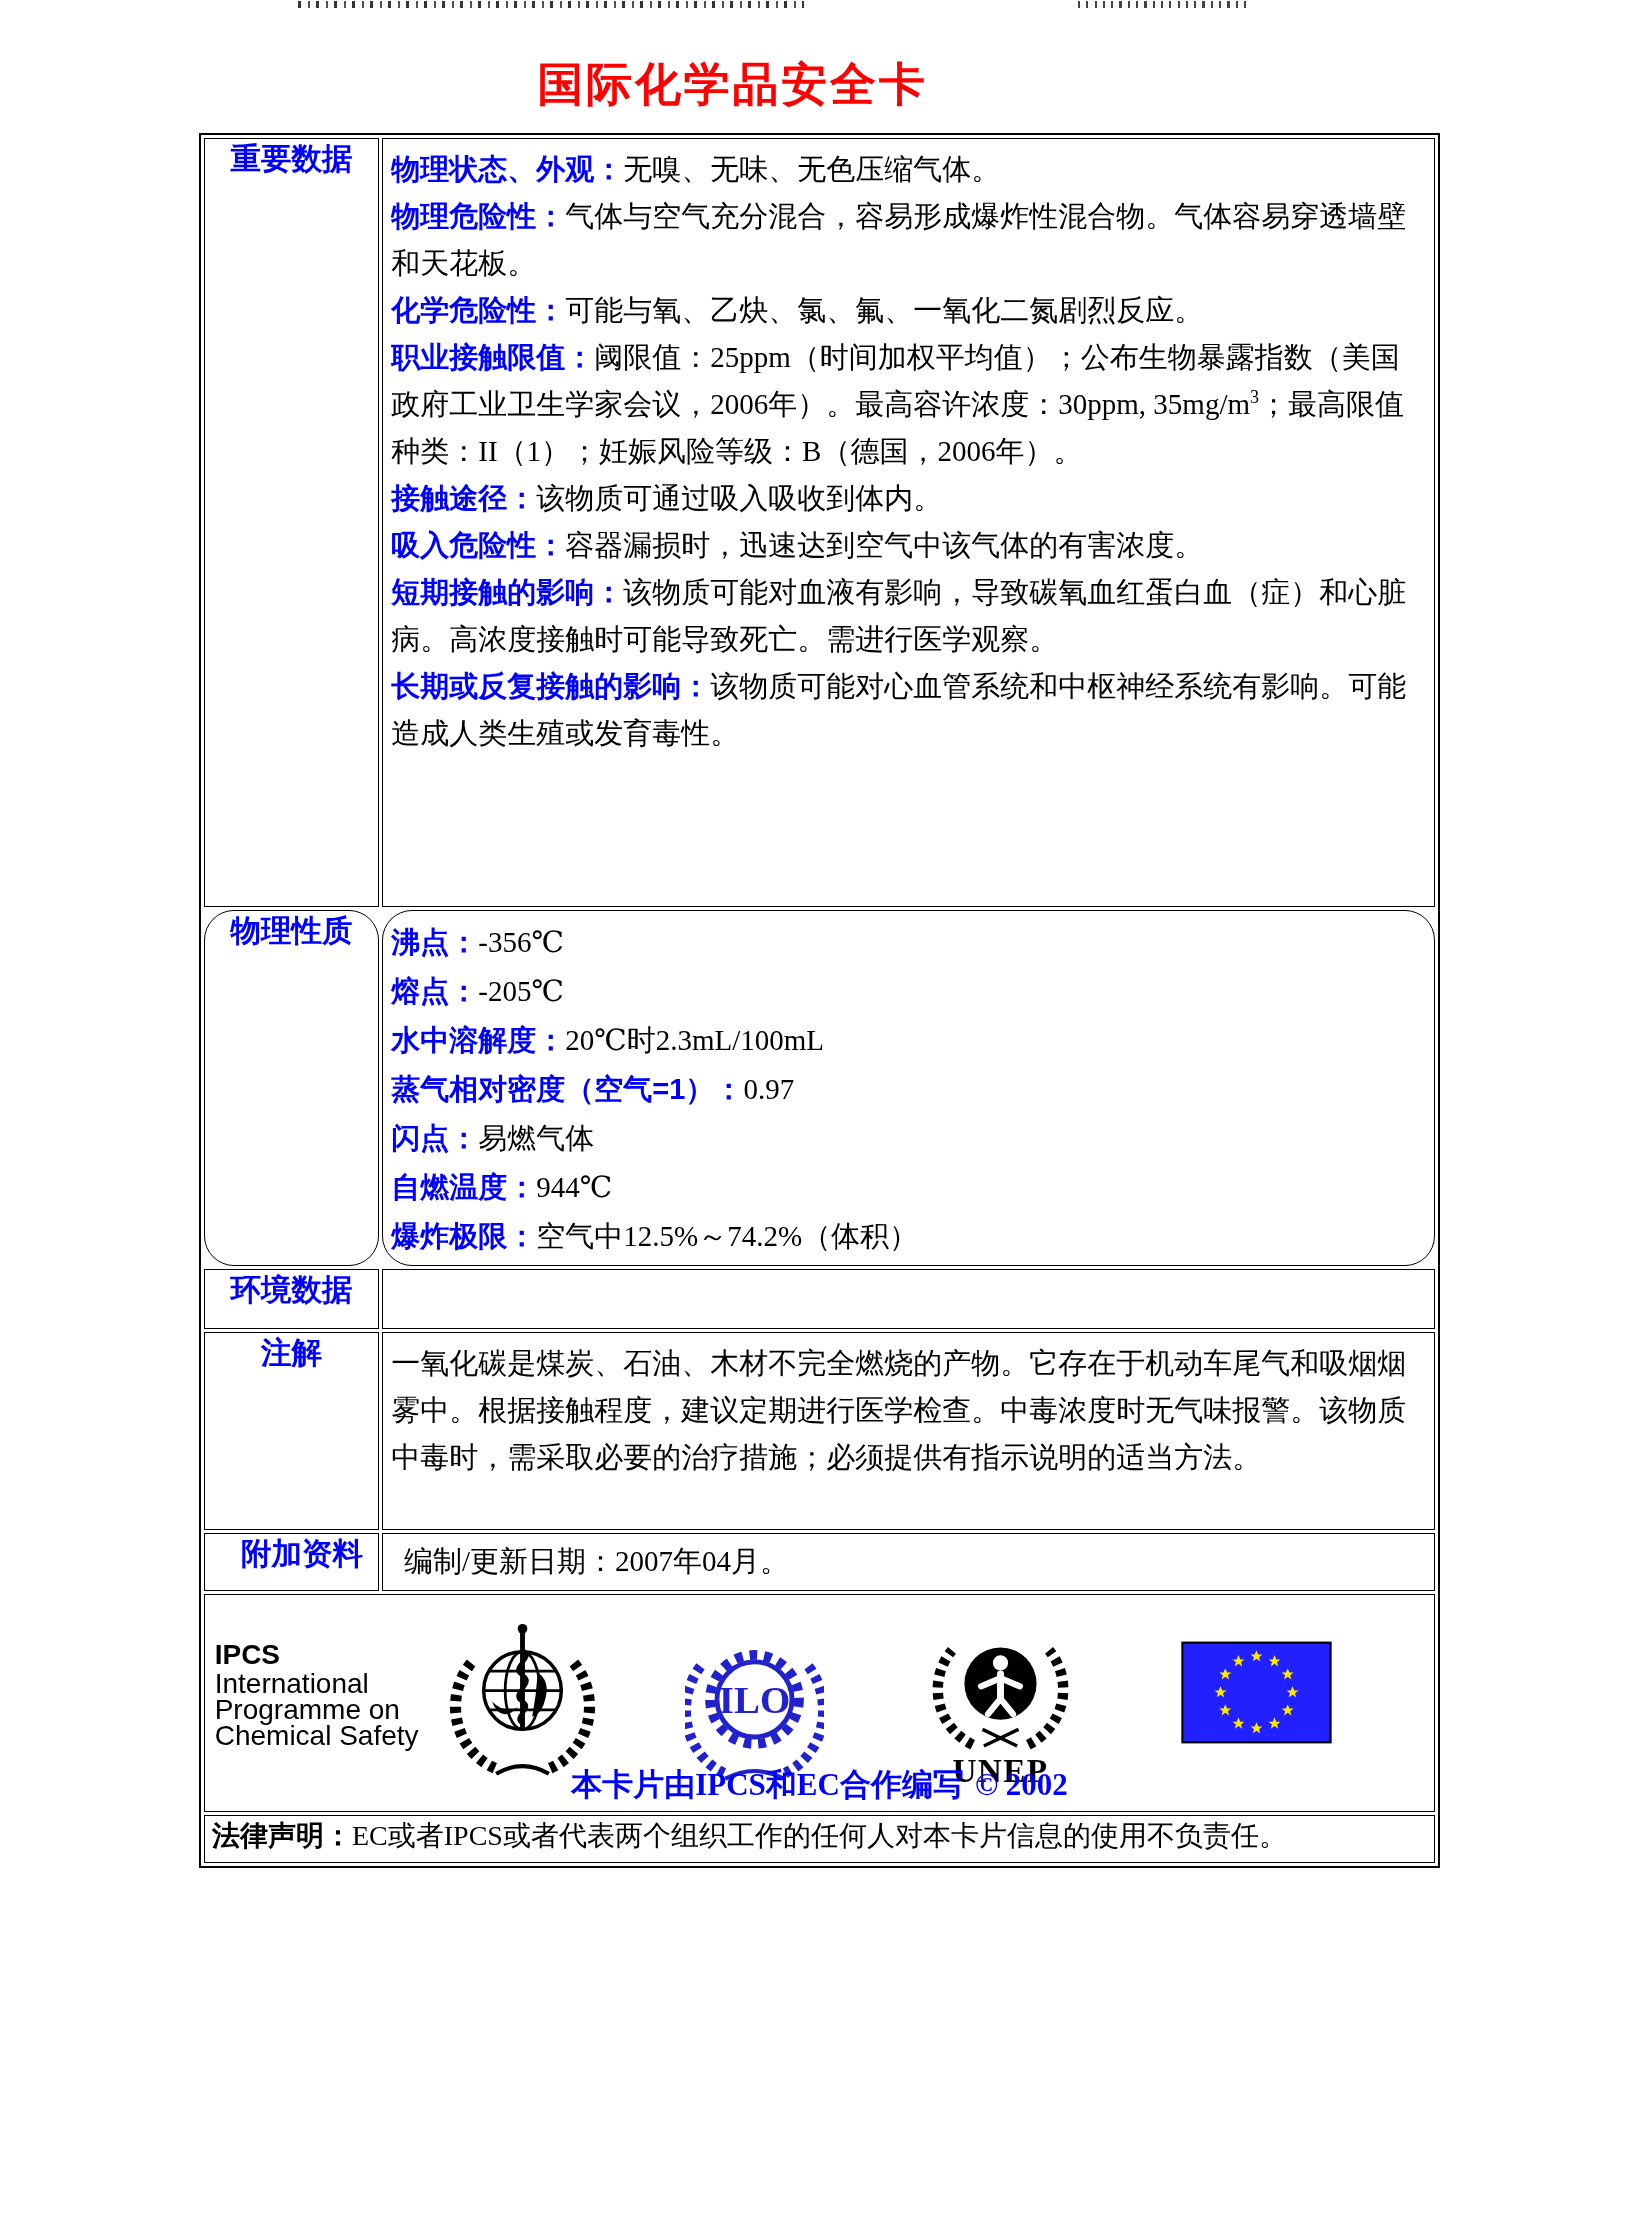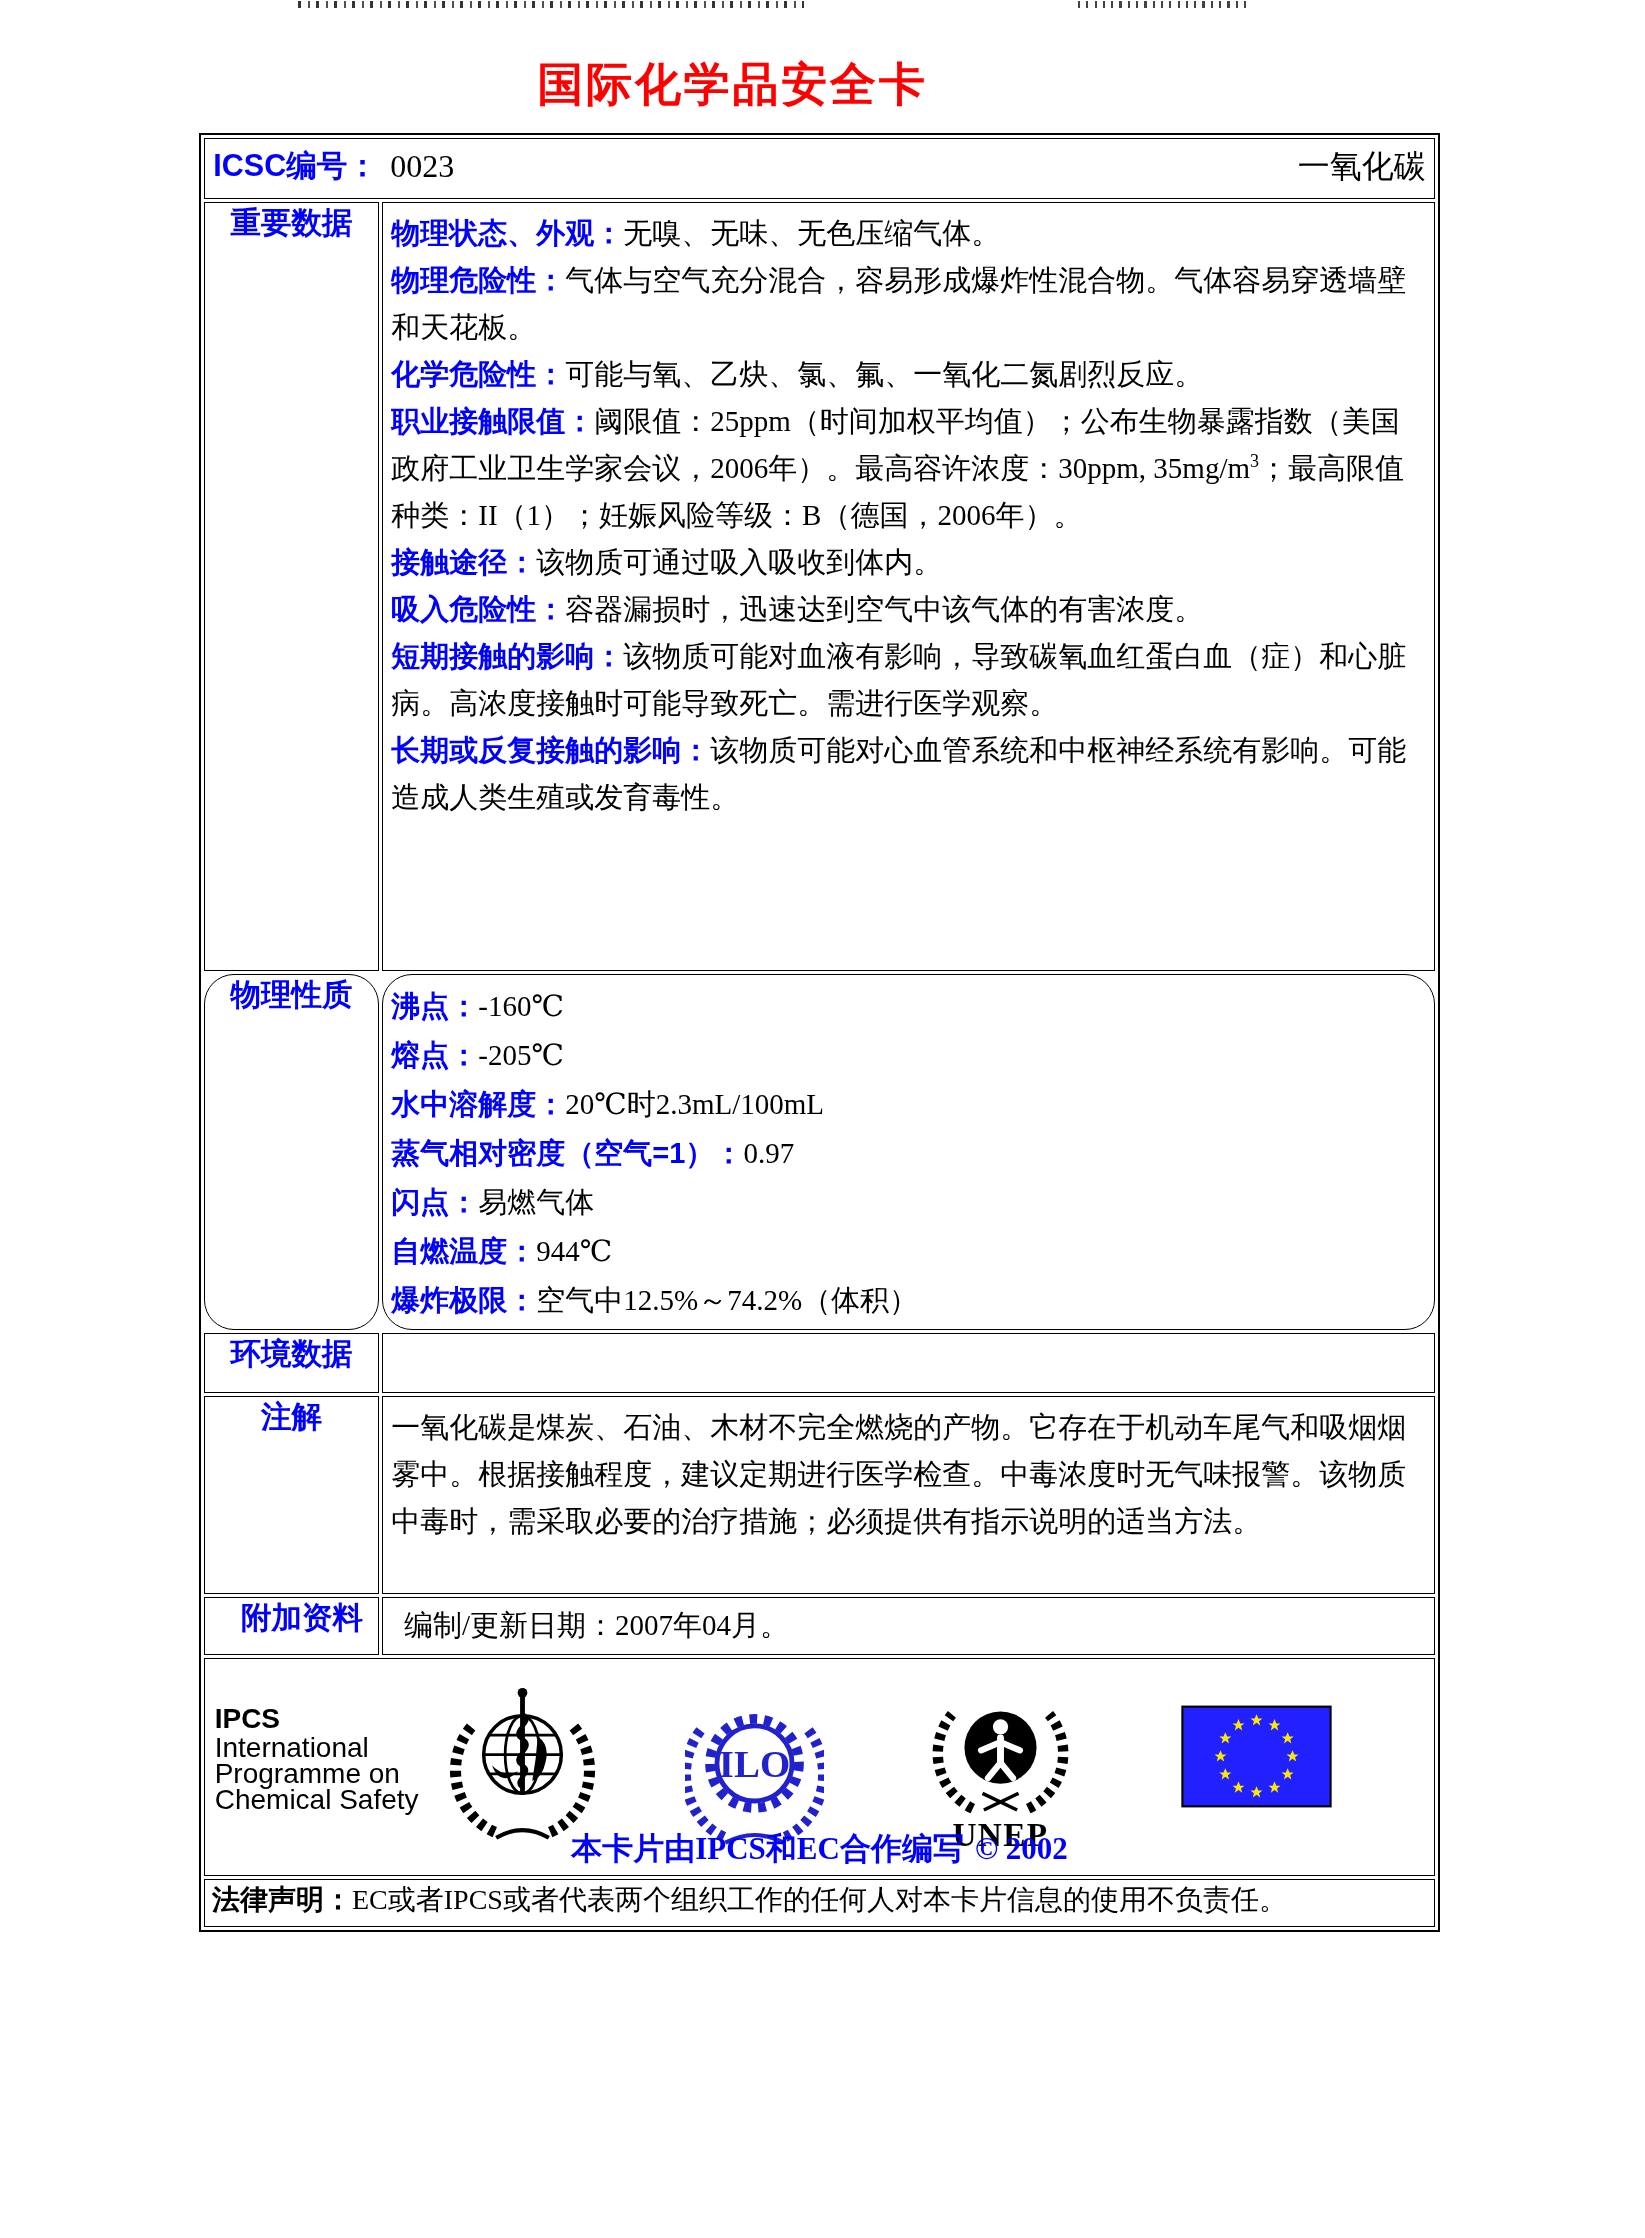--- a/index.html
+++ b/index.html
@@ -89,50 +89,39 @@
 
 <div class="doc-title">国际化学品安全卡</div>
 
 <table class="card">
   <colgroup>
       <col class="col-label">
       <col>
     </colgroup>
 
   <tbody>
-      <tr class="row-h1">
-    <td colspan="2">
-      <div class="hdr">
-        <span class="hdr-left">
-          <span class="lbl-sans">ICSC编号：</span>
-          <span class="hdr-num">0023</span>
-        </span>
-        <span class="hdr-name">一氧化碳</span>
-      </div>
-    </td>
-  </tr>
 
   <tr class="row-imp">
     <td class="label-cell">重要数据</td>
     <td class="content-cell">
       <div class="item"><span class="k">物理状态、外观：</span><span class="v">无嗅、无味、无色压缩气体。</span></div>
       <div class="item"><span class="k">物理危险性：</span><span class="v">气体与空气充分混合，容易形成爆炸性混合物。气体容易穿透墙壁和天花板。</span></div>
       <div class="item"><span class="k">化学危险性：</span><span class="v">可能与氧、乙炔、氯、氟、一氧化二氮剧烈反应。</span></div>
       <div class="item"><span class="k">职业接触限值：</span><span class="v">阈限值：25ppm（时间加权平均值）；公布生物暴露指数（美国政府工业卫生学家会议，2006年）。最高容许浓度：30ppm, 35mg/m</span><sup class="v">3</sup><span class="v">；最高限值种类：II（1）；妊娠风险等级：B（德国，2006年）。</span></div>
       <div class="item"><span class="k">接触途径：</span><span class="v">该物质可通过吸入吸收到体内。</span></div>
       <div class="item"><span class="k">吸入危险性：</span><span class="v">容器漏损时，迅速达到空气中该气体的有害浓度。</span></div>
       <div class="item"><span class="k">短期接触的影响：</span><span class="v">该物质可能对血液有影响，导致碳氧血红蛋白血（症）和心脏病。高浓度接触时可能导致死亡。需进行医学观察。</span></div>
       <div class="item"><span class="k">长期或反复接触的影响：</span><span class="v">该物质可能对心血管系统和中枢神经系统有影响。可能造成人类生殖或发育毒性。</span></div>
     </td>
   </tr>
 
   <tr class="row-phys">
     <td class="label-cell">物理性质</td>
     <td class="content-cell">
-      <div class="item phys-line"><span class="k">沸点：</span><span class="v">-160℃</span></div>
+      <div class="item phys-line"><span class="k">沸点：</span><span class="v">-356℃</span></div>
       <div class="item phys-line"><span class="k">熔点：</span><span class="v">-205℃</span></div>
       <div class="item phys-line"><span class="k">水中溶解度：</span><span class="v">20℃时2.3mL/100mL</span></div>
       <div class="item phys-line"><span class="k">蒸气相对密度（空气=1）：</span><span class="v">0.97</span></div>
       <div class="item phys-line"><span class="k">闪点：</span><span class="v">易燃气体</span></div>
       <div class="item phys-line"><span class="k">自燃温度：</span><span class="v">944℃</span></div>
       <div class="item phys-line"><span class="k">爆炸极限：</span><span class="v">空气中12.5%～74.2%（体积）</span></div>
     </td>
   </tr>
 
   <tr class="row-env">

